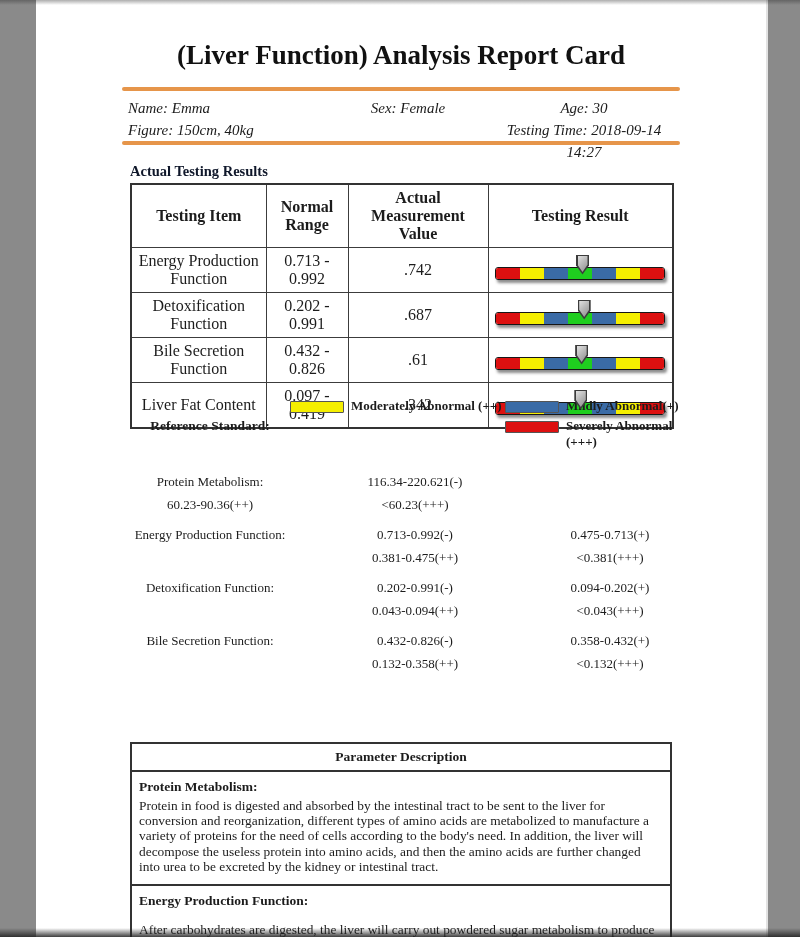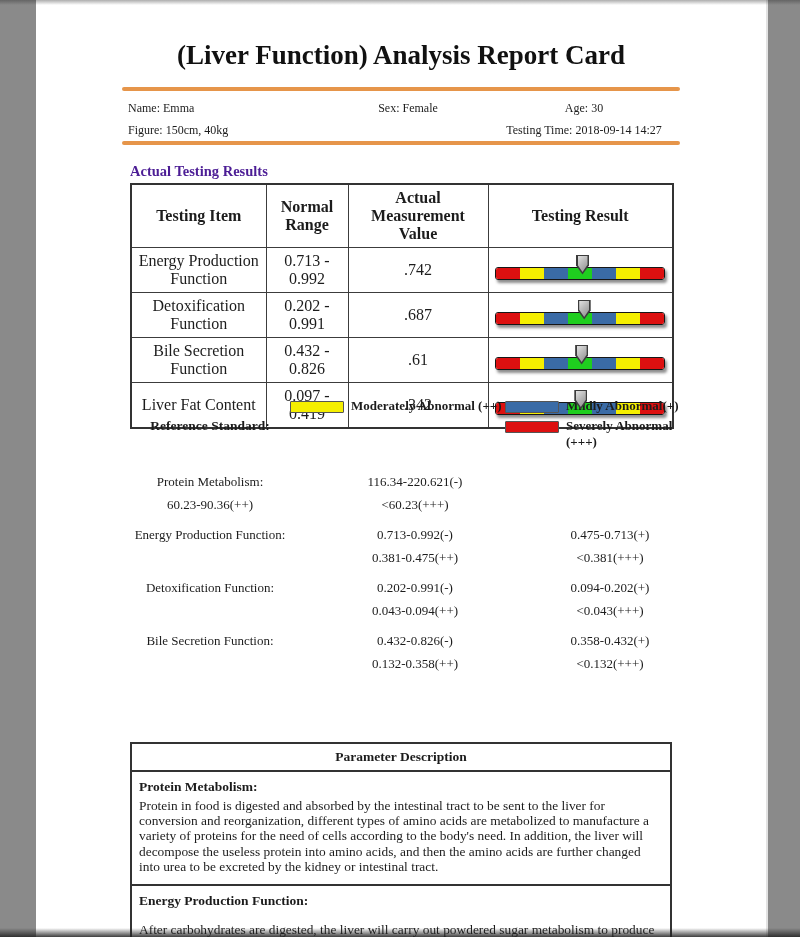--- a/index.html
+++ b/index.html
@@ -32,28 +32,28 @@
   .rule {
     position:absolute; left:86px; width:558px; height:4px;
     border-radius:2px;
   }
   .rule1 { top:87px; }
   .rule2 { top:141px; }
 
   .patient-info {
     position:absolute; top:97px; left:92px; width:552px;
     display:grid; grid-template-columns:200px 160px 1fr;
-    font-size:12px; line-height:22px;
+    font-size:15px; line-height:22px;font-style:italic;
   }
   .pi-col2 { text-align:center; }
   .pi-col3 { text-align:center; }
 
   .results-heading {
     position:absolute; top:163px; left:94px;
-    font-size:14.5px; font-weight:bold; color:#4c1d95;
+    font-size:14.5px; font-weight:bold; color:#0f172a;
   }
 
   table.results {
     position:absolute; top:183px; left:94px; width:542px;
     border-collapse:collapse; table-layout:fixed;
     font-size:16px;
   }
   table.results th, table.results td {
     border:1px solid #3c3c3c; text-align:center; vertical-align:middle;
     padding:4px 4px;

